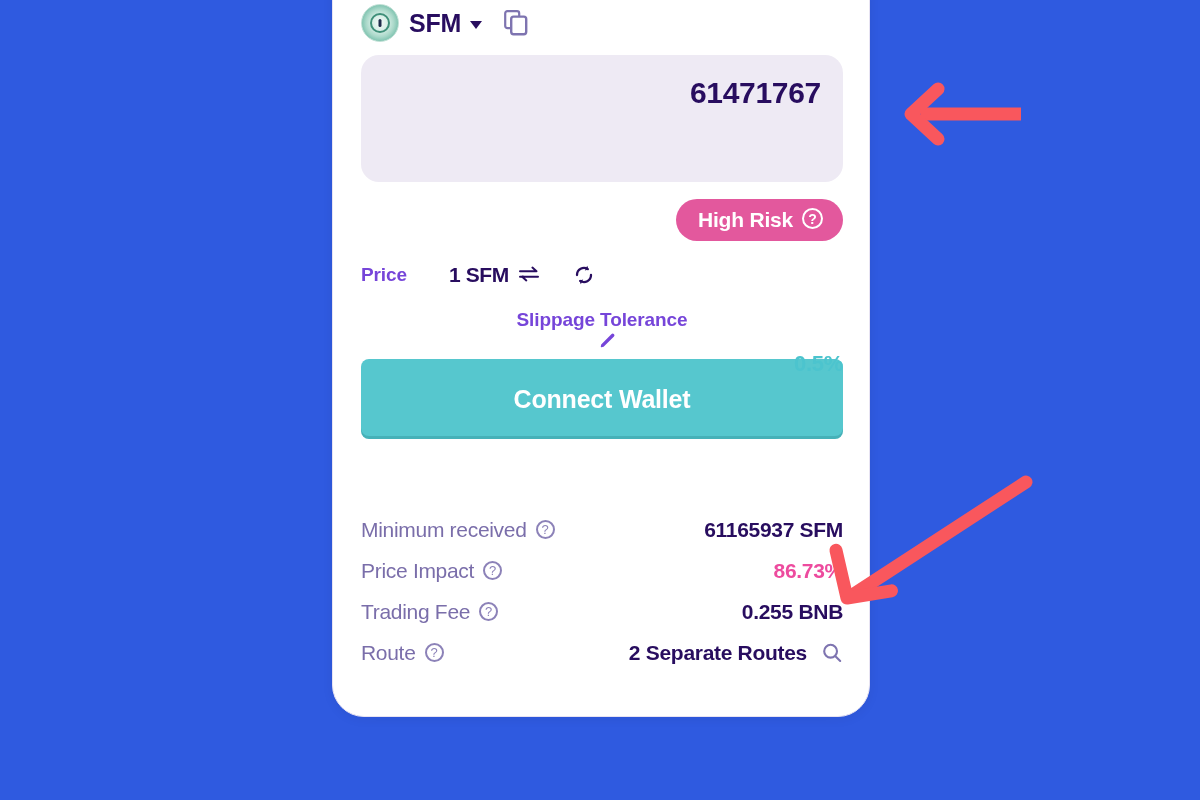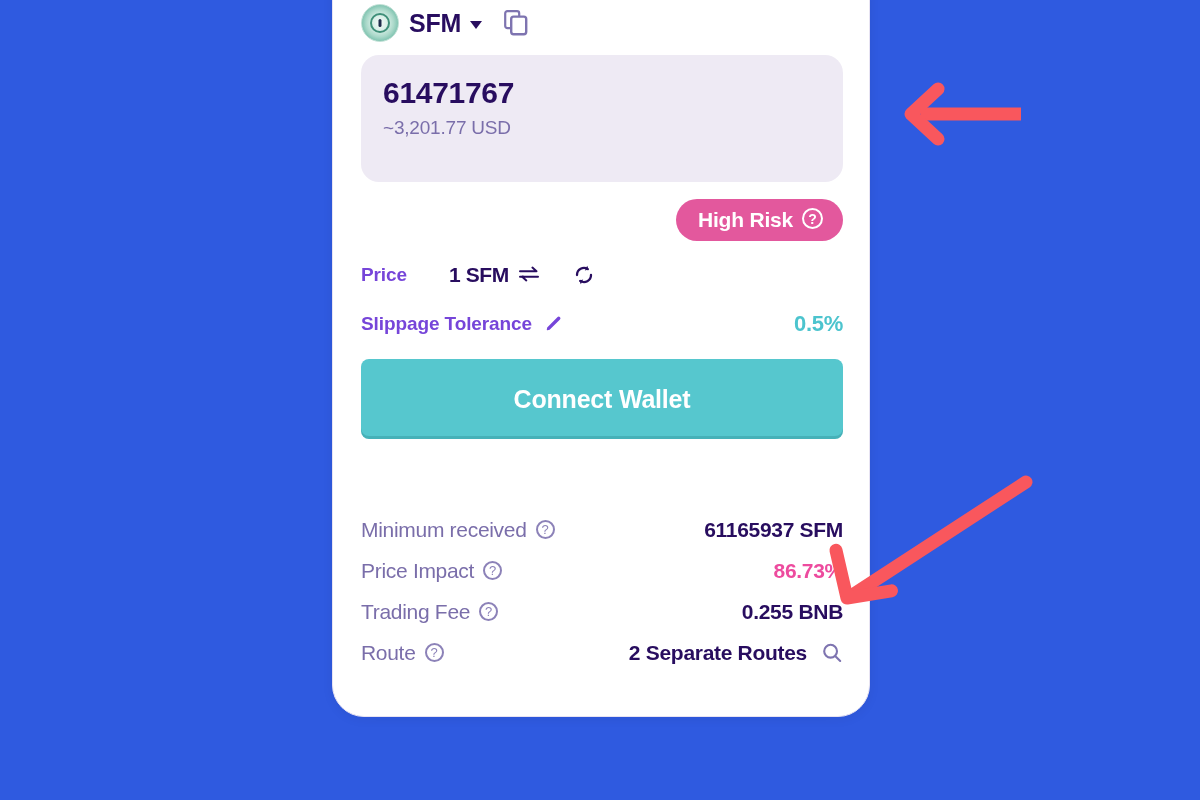--- a/index.html
+++ b/index.html
@@ -93,20 +93,21 @@
   }
 
   
   .amount-box {
     margin-top: 10px;
     height: 127px;
     background: #EEEAF4;
     border-radius: 18px;
     box-sizing: border-box;
     padding: 22px 22px 0 22px;
+    text-align: right;
   }
   .amount-value {
     font-size: 30px;
     font-weight: bold;
     color: #280D5F;
     line-height: 1.05;
     letter-spacing: -0.3px;
   }
   .amount-usd {
     margin-top: 8px;
@@ -171,20 +172,21 @@
     margin-left: 16px;
     line-height: 0;
   }
 
   
   .slip-row {
     margin-top: 19px;
     display: flex;
     align-items: center;
     height: 30px;
+    flex-direction: column;
   }
   .slip-label {
     font-size: 19px;
     font-weight: bold;
     color: #7645D9;
     letter-spacing: -0.1px;
   }
   .pencil-icon {
     margin-left: 12px;
     line-height: 0;
@@ -277,21 +279,20 @@
       <span class="copy-icon">
         <svg width="24" height="26" viewBox="0 0 24 26" fill="none">
           <rect x="1.2" y="1.2" width="14" height="17" rx="2.2" stroke="#7E74B0" stroke-width="2.2"></rect>
           <rect x="7.2" y="6.6" width="15" height="17.6" rx="2.4" fill="#FFFFFF" stroke="#7E74B0" stroke-width="2.4"></rect>
         </svg>
       </span>
     </div>
 
     <div class="amount-box">
       <div class="amount-value">61471767</div>
-      <div class="amount-usd">~3,201.77 USD</div>
     </div>
 
     <div class="risk-wrap">
       <div class="risk-badge">
         <span>High Risk</span>
         <span class="q-white">?</span>
       </div>
     </div>
 
     <div class="price-row">

